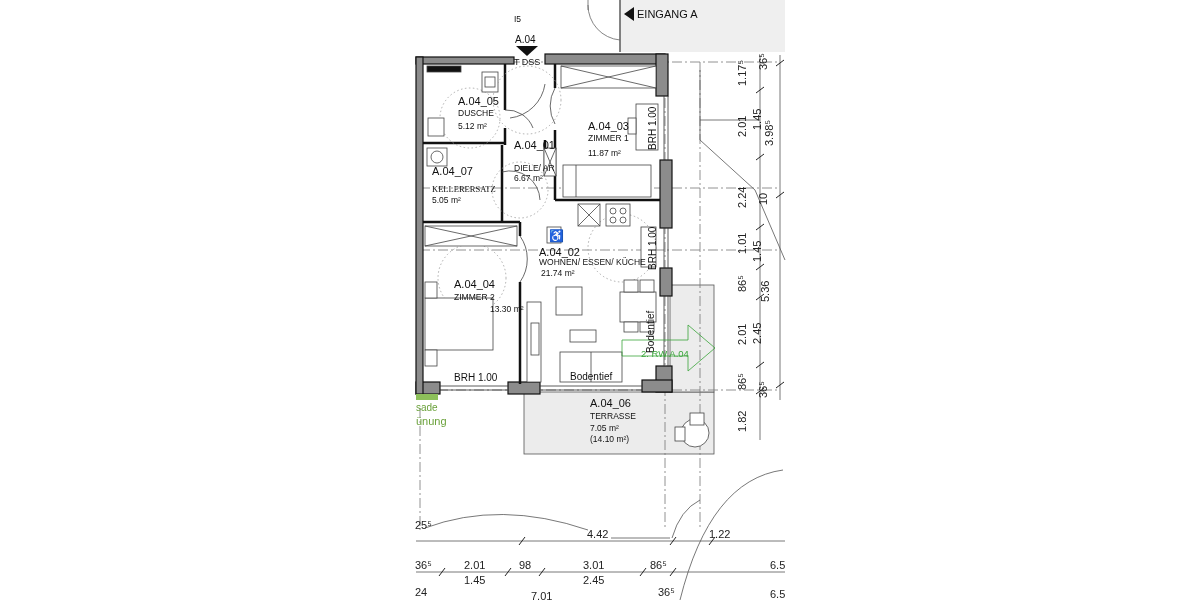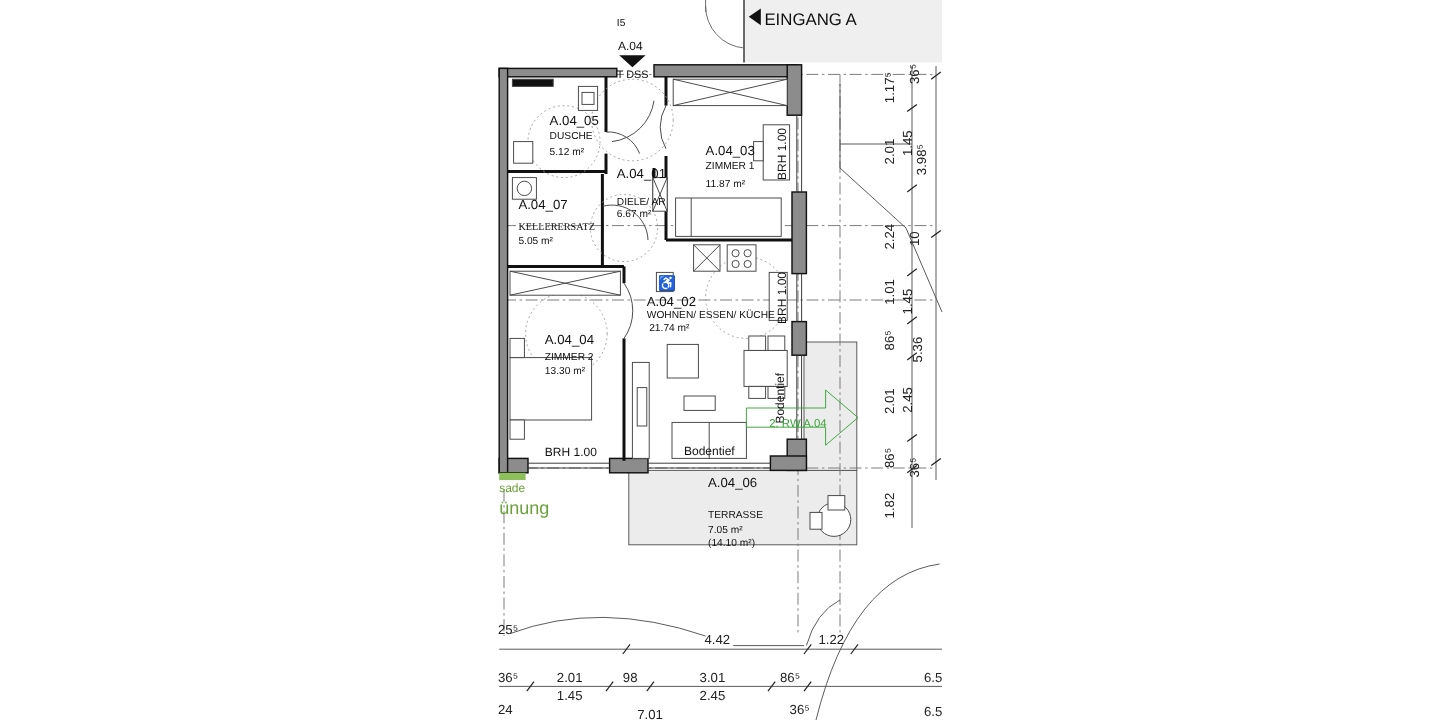--- a/index.html
+++ b/index.html
@@ -209,21 +209,21 @@
     <line x1="756" y1="270" x2="764" y2="264"></line>
     <line x1="756" y1="300" x2="764" y2="294"></line>
     <line x1="756" y1="368" x2="764" y2="362"></line>
     <line x1="756" y1="394" x2="764" y2="388"></line>
     <line x1="776" y1="66" x2="784" y2="60"></line>
     <line x1="776" y1="198" x2="784" y2="192"></line>
     <line x1="776" y1="388" x2="784" y2="382"></line>
   </g>
 </svg>
 
-<span class="lbl" style="left:637px;top:9px;font-size:14px;">EINGANG A</span>
+<span class="lbl" style="left:637px;top:9px;font-size:11px;">EINGANG A</span>
 <span class="lbl" style="left:514px;top:15px;font-size:8.5px;">I5</span>
 <span class="lbl" style="left:515px;top:35px;font-size:10px;">A.04</span>
 <span class="lbl" style="left:514px;top:58px;font-size:9px;">T DSS</span>
 
 <div class="lbl" style="left:458px;top:96px;">
   <div class="room-id">A.04_05</div>
   <div class="room-name" style="margin-top:2px;">DUSCHE</div>
   <div class="room-area" style="margin-top:4px;">5.12 m²</div>
 </div>
 
@@ -247,39 +247,39 @@
 
 <div class="lbl" style="left:539px;top:247px;">
   <div class="room-id">A.04_02</div>
   <div class="room-name" style="margin-top:0px;">WOHNEN/ ESSEN/ KÜCHE</div>
   <div class="room-area" style="margin-top:2px;margin-left:2px;">21.74 m²</div>
 </div>
 
 <div class="lbl" style="left:454px;top:279px;">
   <div class="room-id">A.04_04</div>
   <div class="room-name" style="margin-top:3px;">ZIMMER 2</div>
-  <div class="room-area" style="margin-top:3px;">13.30 m²</div>
+  <div class="room-area" style="margin-top:3px;margin-left:36px;">13.30 m²</div>
 </div>
 
 <div class="lbl" style="left:590px;top:398px;">
   <div class="room-id">A.04_06</div>
-  <div class="room-name" style="margin-top:16px;">TERRASSE</div>
+  <div class="room-name" style="margin-top:3px;">TERRASSE</div>
   <div class="room-area" style="margin-top:3px;">7.05 m²</div>
   <div class="room-area" style="margin-top:3px;">(14.10 m²)</div>
 </div>
 
 <span class="lbl dimv" style="left:648px;top:150px;font-size:10px;">BRH 1.00</span>
 <span class="lbl dimv" style="left:648px;top:270px;font-size:10px;">BRH 1.00</span>
 <span class="lbl" style="left:454px;top:373px;font-size:10px;">BRH 1.00</span>
 <span class="lbl dimv" style="left:646px;top:353px;font-size:10px;">Bodentief</span>
 <span class="lbl" style="left:570px;top:372px;font-size:10px;">Bodentief</span>
 
 <span class="lbl green" style="left:641px;top:349px;font-size:9.5px;">2. RW A.04</span>
 <span class="lbl olive" style="left:416px;top:403px;font-size:10px;">sade</span>
-<span class="lbl olive" style="left:416px;top:416px;font-size:15px;">ünung</span>
+<span class="lbl olive" style="left:416px;top:416px;font-size:11px;">ünung</span>
 
 <span class="lbl dim dimv" style="left:737px;top:86px;">1.17⁵</span>
 <span class="lbl dim dimv" style="left:737px;top:137px;">2.01</span>
 <span class="lbl dim dimv" style="left:737px;top:208px;">2.24</span>
 <span class="lbl dim dimv" style="left:737px;top:254px;">1.01</span>
 <span class="lbl dim dimv" style="left:737px;top:292px;">86⁵</span>
 <span class="lbl dim dimv" style="left:737px;top:345px;">2.01</span>
 <span class="lbl dim dimv" style="left:737px;top:390px;">86⁵</span>
 <span class="lbl dim dimv" style="left:737px;top:432px;">1.82</span>
 
@@ -288,21 +288,21 @@
 <span class="lbl dim dimv" style="left:758px;top:205px;">10</span>
 <span class="lbl dim dimv" style="left:752px;top:262px;">1.45</span>
 <span class="lbl dim dimv" style="left:752px;top:344px;">2.45</span>
 <span class="lbl dim dimv" style="left:758px;top:398px;">36⁵</span>
 
 <span class="lbl dim dimv" style="left:764px;top:146px;">3.98⁵</span>
 <span class="lbl dim dimv" style="left:760px;top:302px;">5.36</span>
 
 <span class="lbl dim" style="left:415px;top:520px;">25⁵</span>
 <span class="lbl dim" style="left:587px;top:529px;">4.42</span>
-<span class="lbl dim" style="left:682px;top:529px;">1.22</span>
+<span class="lbl dim" style="left:709px;top:529px;">1.22</span>
 
 <span class="lbl dim" style="left:415px;top:560px;">36⁵</span>
 <span class="lbl dim" style="left:464px;top:560px;">2.01</span>
 <span class="lbl dim" style="left:519px;top:560px;">98</span>
 <span class="lbl dim" style="left:583px;top:560px;">3.01</span>
 <span class="lbl dim" style="left:650px;top:560px;">86⁵</span>
 <span class="lbl dim" style="left:770px;top:560px;">6.5</span>
 
 <span class="lbl dim" style="left:464px;top:575px;">1.45</span>
 <span class="lbl dim" style="left:583px;top:575px;">2.45</span>

